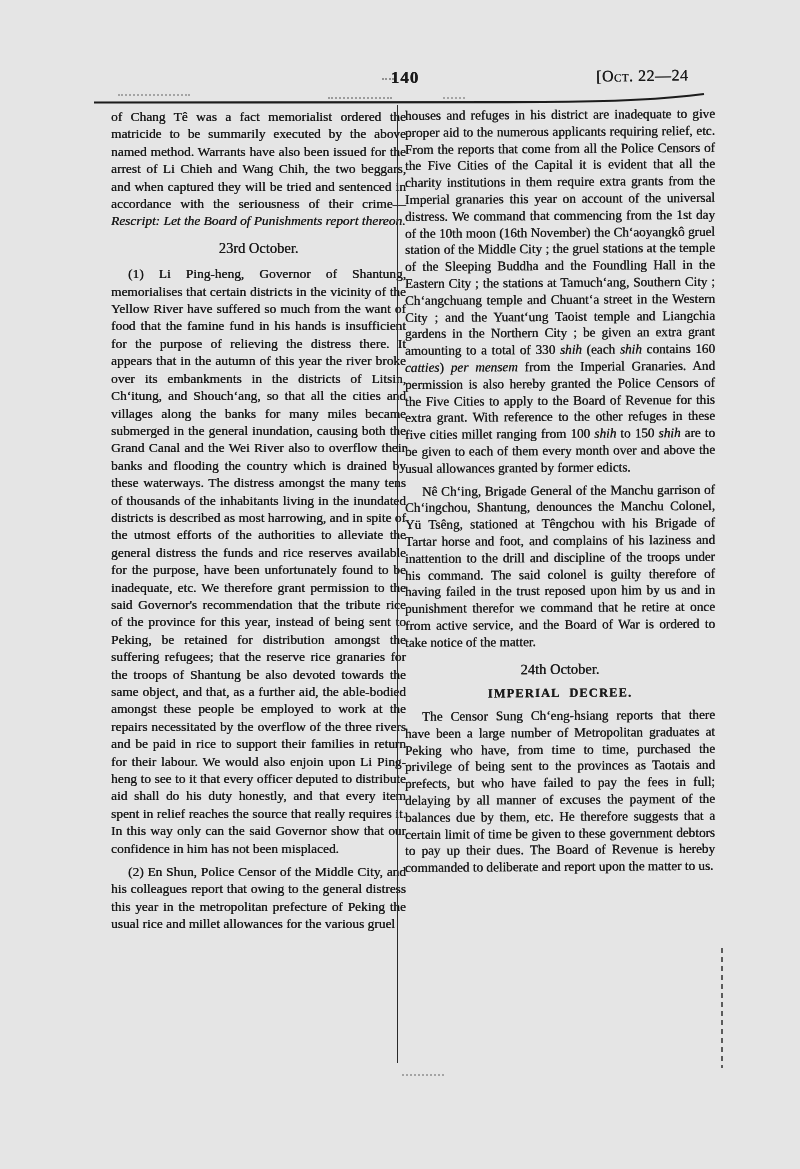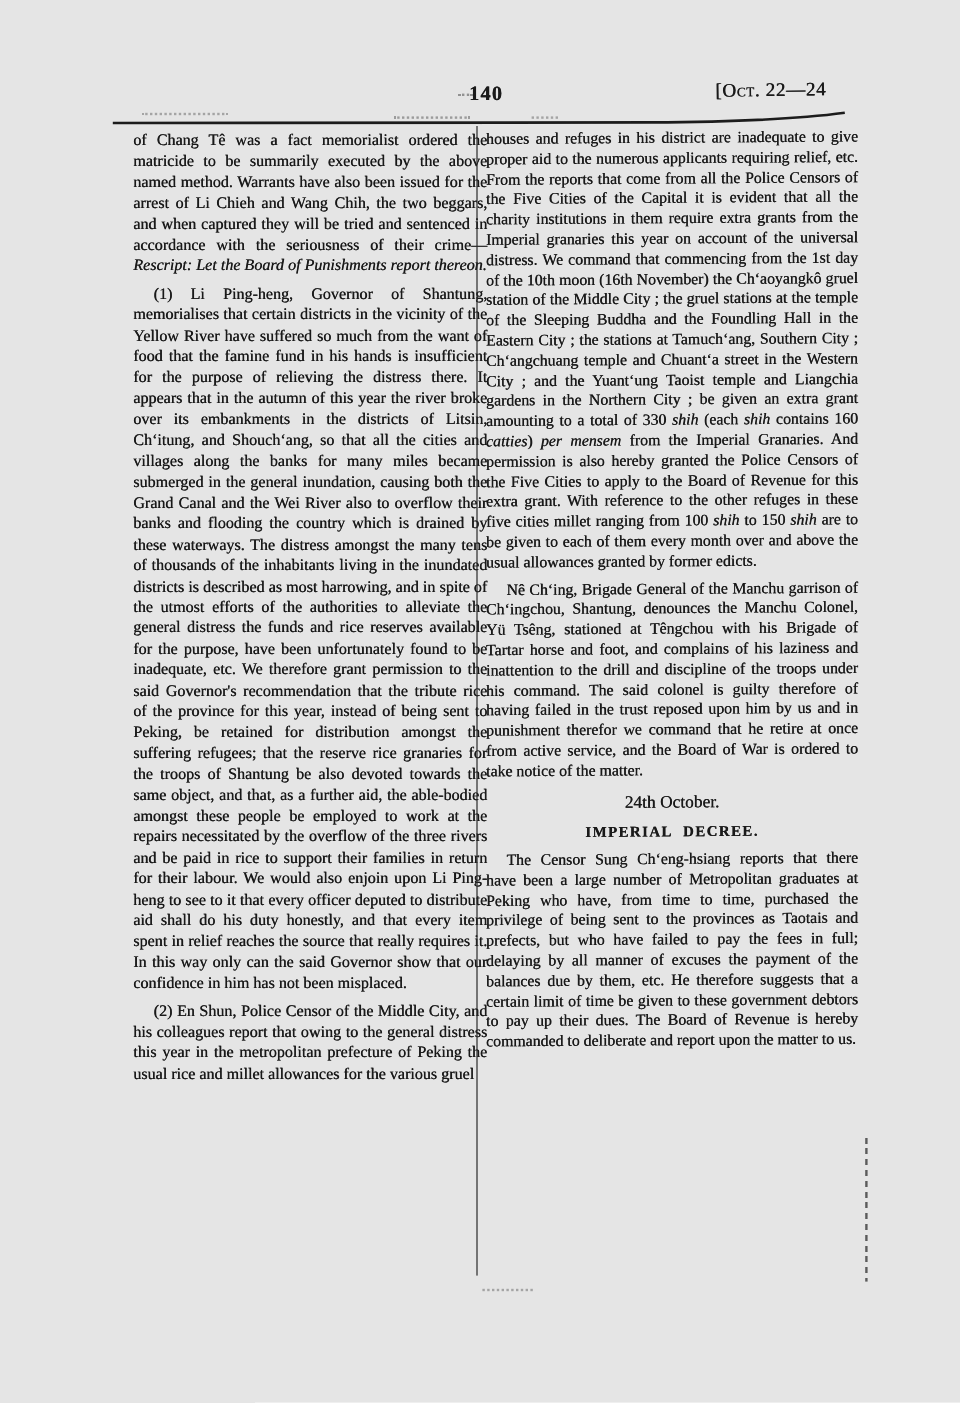--- a/index.html
+++ b/index.html
@@ -87,20 +87,21 @@
   <div class="artifact dots-1"></div>
   <div class="artifact dots-2"></div>
   <div class="artifact dots-3"></div>
   <div class="artifact dots-4"></div>
   <div class="artifact dots-5"></div>
   <div class="edge-line"></div>
 
   <div class="columns">
     <div class="col col-left">
         <p class="para">of Chang Tê was a fact memorialist ordered the matricide to be summarily executed by the above named method.  Warrants have also been issued for the arrest of Li Chieh and Wang Chih, the two beggars, and when captured they will be tried and sentenced in accordance with the seriousness of their crime—<i>Rescript: Let the Board of Punishments report thereon.</i></p>
+        <div class="date-heading">23rd October.</div>
         <p class="para indent">(1)  Li Ping-heng, Governor of Shantung, memorialises that certain districts in the vicinity of the Yellow River have suffered so much from the want of food that the famine fund in his hands is insufficient for the purpose of relieving the distress there.  It appears that in the autumn of this year the river broke over its embankments in the districts of Litsin, Ch‘itung, and Shouch‘ang, so that all the cities and villages along the banks for many miles became submerged in the general inundation, causing both the Grand Canal and the Wei River also to overflow their banks and flooding the country which is drained by these waterways.  The distress amongst the many tens of thousands of the inhabitants living in the inundated districts is described as most harrowing, and in spite of the utmost efforts of the authorities to alleviate the general distress the funds and rice reserves available for the purpose, have been unfortunately found to be inadequate, etc.  We therefore grant permission to the said Governor's recommendation that the tribute rice of the province for this year, instead of being sent to Peking, be retained for distribution amongst the suffering refugees; that the reserve rice granaries for the troops of Shantung be also devoted towards the same object, and that, as a further aid, the able-bodied amongst these people be employed to work at the repairs necessitated by the overflow of the three rivers and be paid in rice to support their families in return for their labour.  We would also enjoin upon Li Ping-heng to see to it that every officer deputed to distribute aid shall do his duty honestly, and that every item spent in relief reaches the source that really requires it.  In this way only can the said Governor show that our confidence in him has not been misplaced.</p>
         <p class="para indent">(2)  En Shun, Police Censor of the Middle City, and his colleagues report that owing to the general distress this year in the metropolitan prefecture of Peking the usual rice and millet allowances for the various gruel</p>
       </div>
     <div class="divider"></div>
     <div class="col col-right">
         <p class="para">houses and refuges in his district are inadequate to give proper aid to the numerous applicants requiring relief, etc. From the reports that come from all the Police Censors of the Five Cities of the Capital it is evident that all the charity institutions in them require extra grants from the Imperial granaries this year on account of the universal distress.  We command that commencing from the 1st day of the 10th moon (16th November) the Ch‘aoyangkô gruel station of the Middle City ; the gruel stations at the temple of the Sleeping Buddha and the Foundling Hall in the Eastern City ; the stations at Tamuch‘ang, Southern City ; Ch‘angchuang temple and Chuant‘a street in the Western City ; and the Yuant‘ung Taoist temple and Liangchia gardens in the Northern City ; be given an extra grant amounting to a total of 330 <i>shih</i> (each <i>shih</i> contains 160 <i>catties</i>) <i>per mensem</i> from the Imperial Granaries.  And permission is also hereby granted the Police Censors of the Five Cities to apply to the Board of Revenue for this extra grant.  With reference to the other refuges in these five cities millet ranging from 100 <i>shih</i> to 150 <i>shih</i> are to be given to each of them every month over and above the usual allowances granted by former edicts.</p>
         <p class="para indent">Nê Ch‘ing, Brigade General of the Manchu garrison of Ch‘ingchou, Shantung, denounces the Manchu Colonel, Yü Tsêng, stationed at Têngchou with his Brigade of Tartar horse and foot, and complains of his laziness and inattention to the drill and discipline of the troops under his command.  The said colonel is guilty therefore of having failed in the trust reposed upon him by us and in punishment therefor we command that he retire at once from active service, and the Board of War is ordered to take notice of the matter.</p>
         <div class="date-heading">24th October.</div>
         <div class="decree-heading">IMPERIAL DECREE.</div>
         <p class="para indent">The Censor Sung Ch‘eng-hsiang reports that there have been a large number of Metropolitan graduates at Peking who have, from time to time, purchased the privilege of being sent to the provinces as Taotais and prefects, but who have failed to pay the fees in full; delaying by all manner of excuses the payment of the balances due by them, etc.  He therefore suggests that a certain limit of time be given to these government debtors to pay up their dues.  The Board of Revenue is hereby commanded to deliberate and report upon the matter to us.</p>

